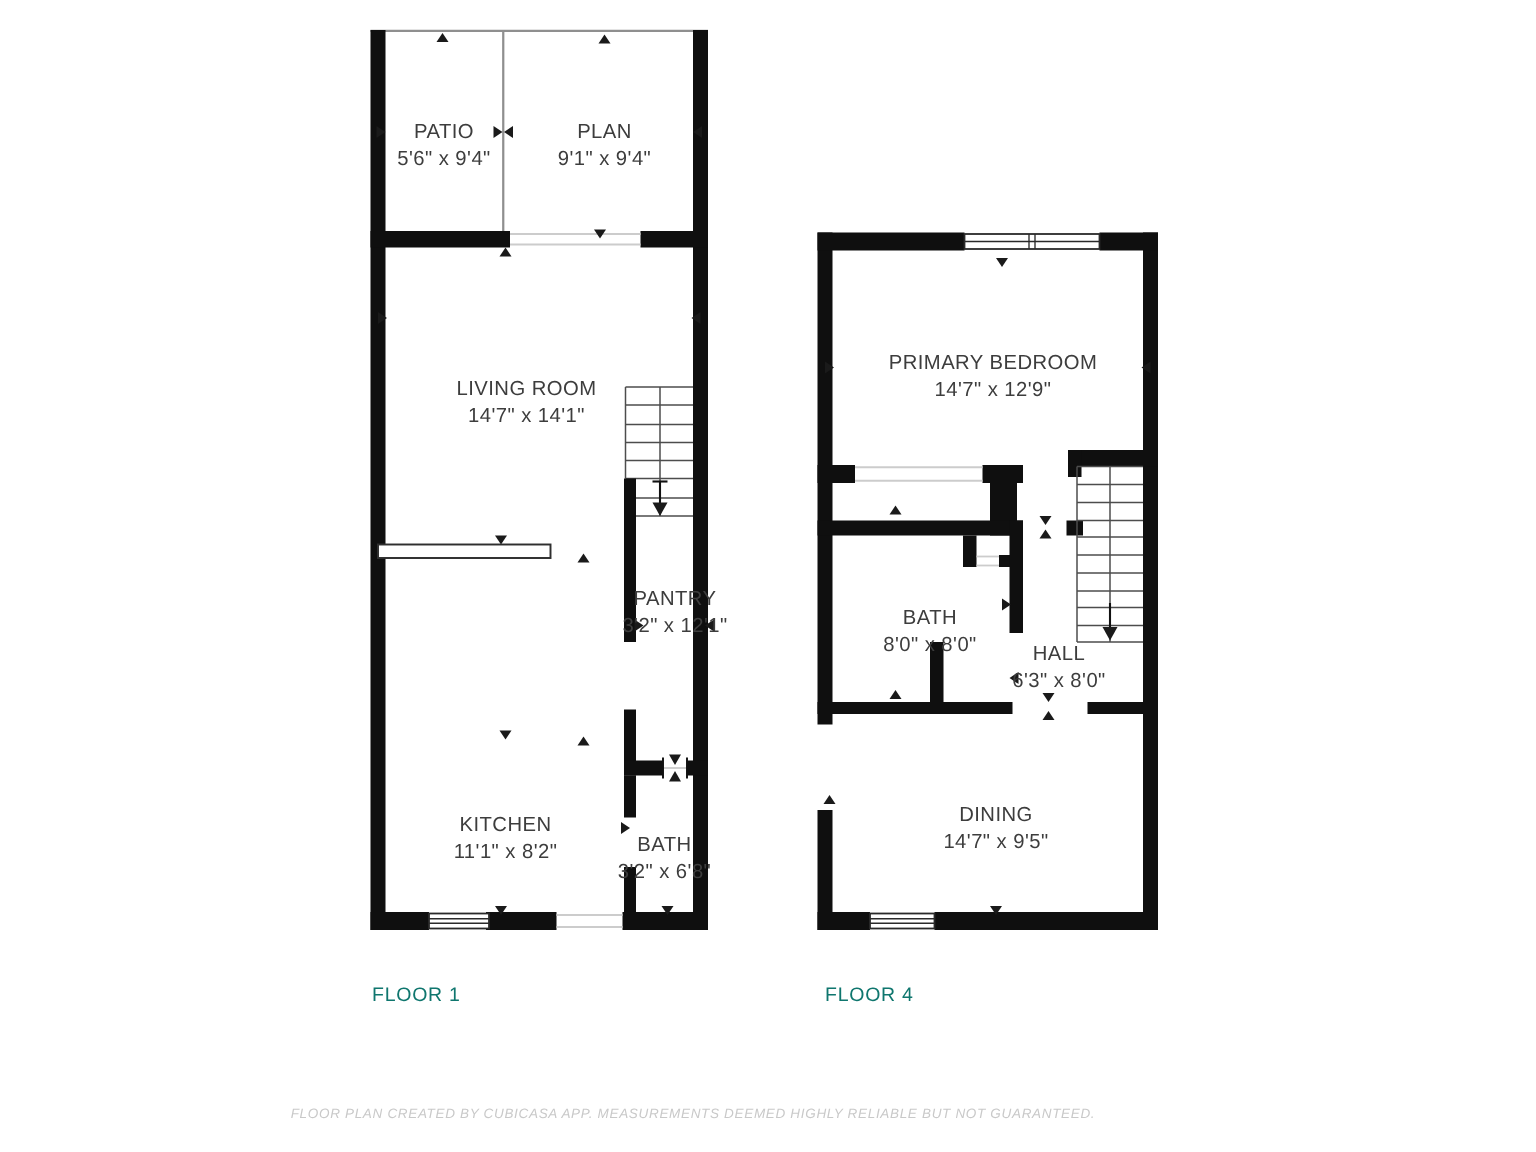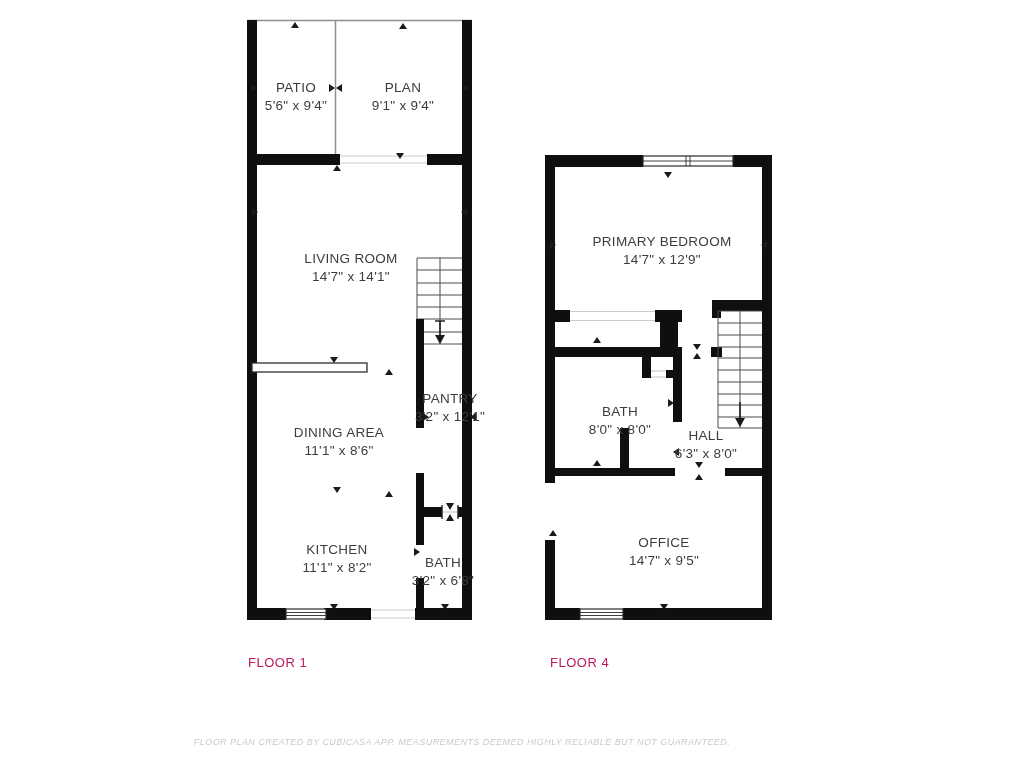--- a/index.html
+++ b/index.html
@@ -38,21 +38,21 @@
     text-align:center;
     white-space:nowrap;
     color:var(--room-text);
     font-size:13.5px;
     line-height:18px;
     letter-spacing:0.3px;
     z-index:3;
   }
   .floor-label{
     position:absolute;
-    color:#be185d;
+    color:#0f766e;
     font-size:13px;
     letter-spacing:0.5px;
     z-index:3;
   }
   .disclaimer{
     position:absolute;
     left:50%;
     transform:translateX(-50%);
     top:737px;
     color:var(--disclaimer);
@@ -249,24 +249,20 @@
     <div>5'6" x 9'4"</div>
   </div>
   <div class="room-label" style="left:403px; top:97px;">
     <div>PLAN</div>
     <div>9'1" x 9'4"</div>
   </div>
   <div class="room-label" style="left:351px; top:268px;">
     <div>LIVING ROOM</div>
     <div>14'7" x 14'1"</div>
   </div>
-  <div class="room-label" style="left:339px; top:442px;">
-    <div>DINING AREA</div>
-    <div>11'1" x 8'6"</div>
-  </div>
   <div class="room-label" style="left:450px; top:408px;">
     <div>PANTRY</div>
     <div>3'2" x 12'1"</div>
   </div>
   <div class="room-label" style="left:337px; top:559px;">
     <div>KITCHEN</div>
     <div>11'1" x 8'2"</div>
   </div>
   <div class="room-label" style="left:443px; top:572px;">
     <div>BATH</div>
@@ -279,21 +275,21 @@
   </div>
   <div class="room-label" style="left:620px; top:421px;">
     <div>BATH</div>
     <div>8'0" x 8'0"</div>
   </div>
   <div class="room-label" style="left:706px; top:445px;">
     <div>HALL</div>
     <div>6'3" x 8'0"</div>
   </div>
   <div class="room-label" style="left:664px; top:552px;">
-    <div>OFFICE</div>
+    <div>DINING</div>
     <div>14'7" x 9'5"</div>
   </div>
 
   <div class="floor-label" style="left:248px; top:655px;">FLOOR 1</div>
   <div class="floor-label" style="left:550px; top:655px;">FLOOR 4</div>
   <div class="disclaimer">FLOOR PLAN CREATED BY CUBICASA APP. MEASUREMENTS DEEMED HIGHLY RELIABLE BUT NOT GUARANTEED.</div>
 
 </div>
 
 </body></html>

